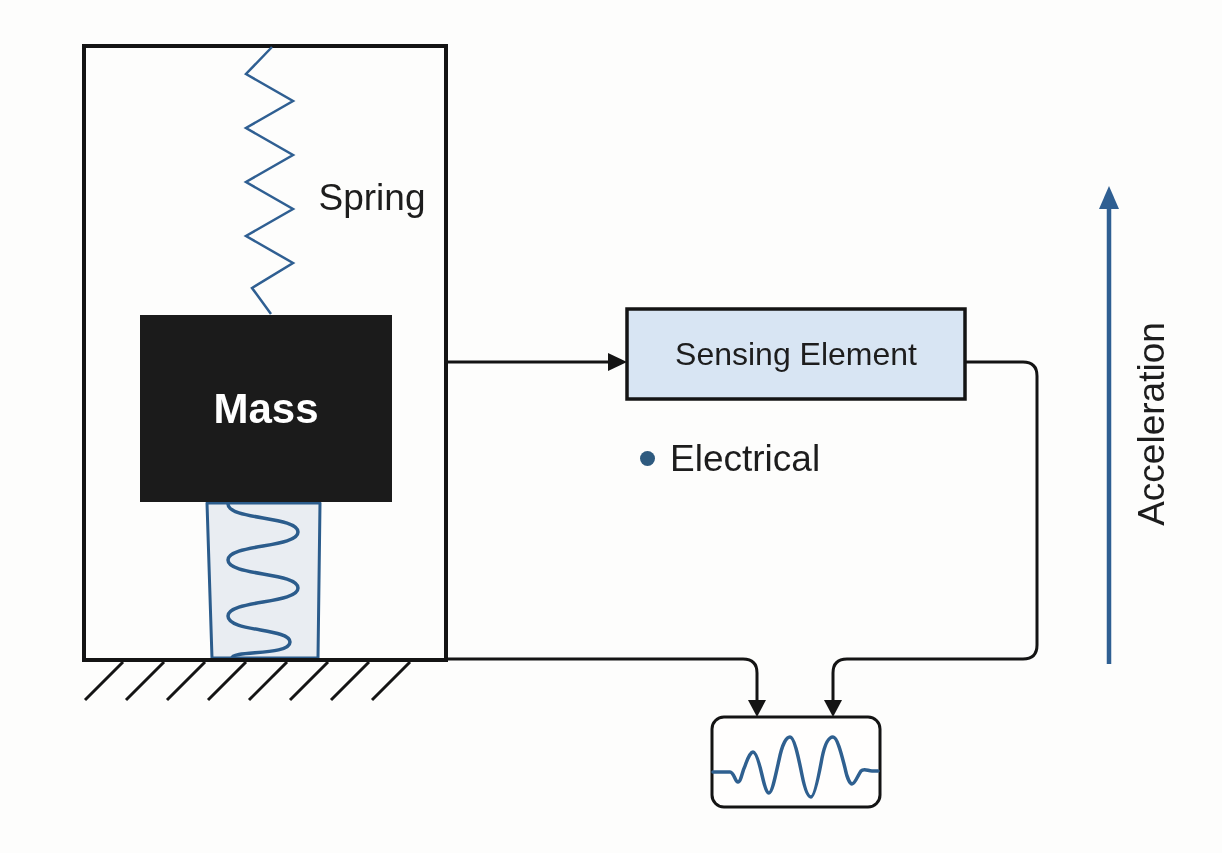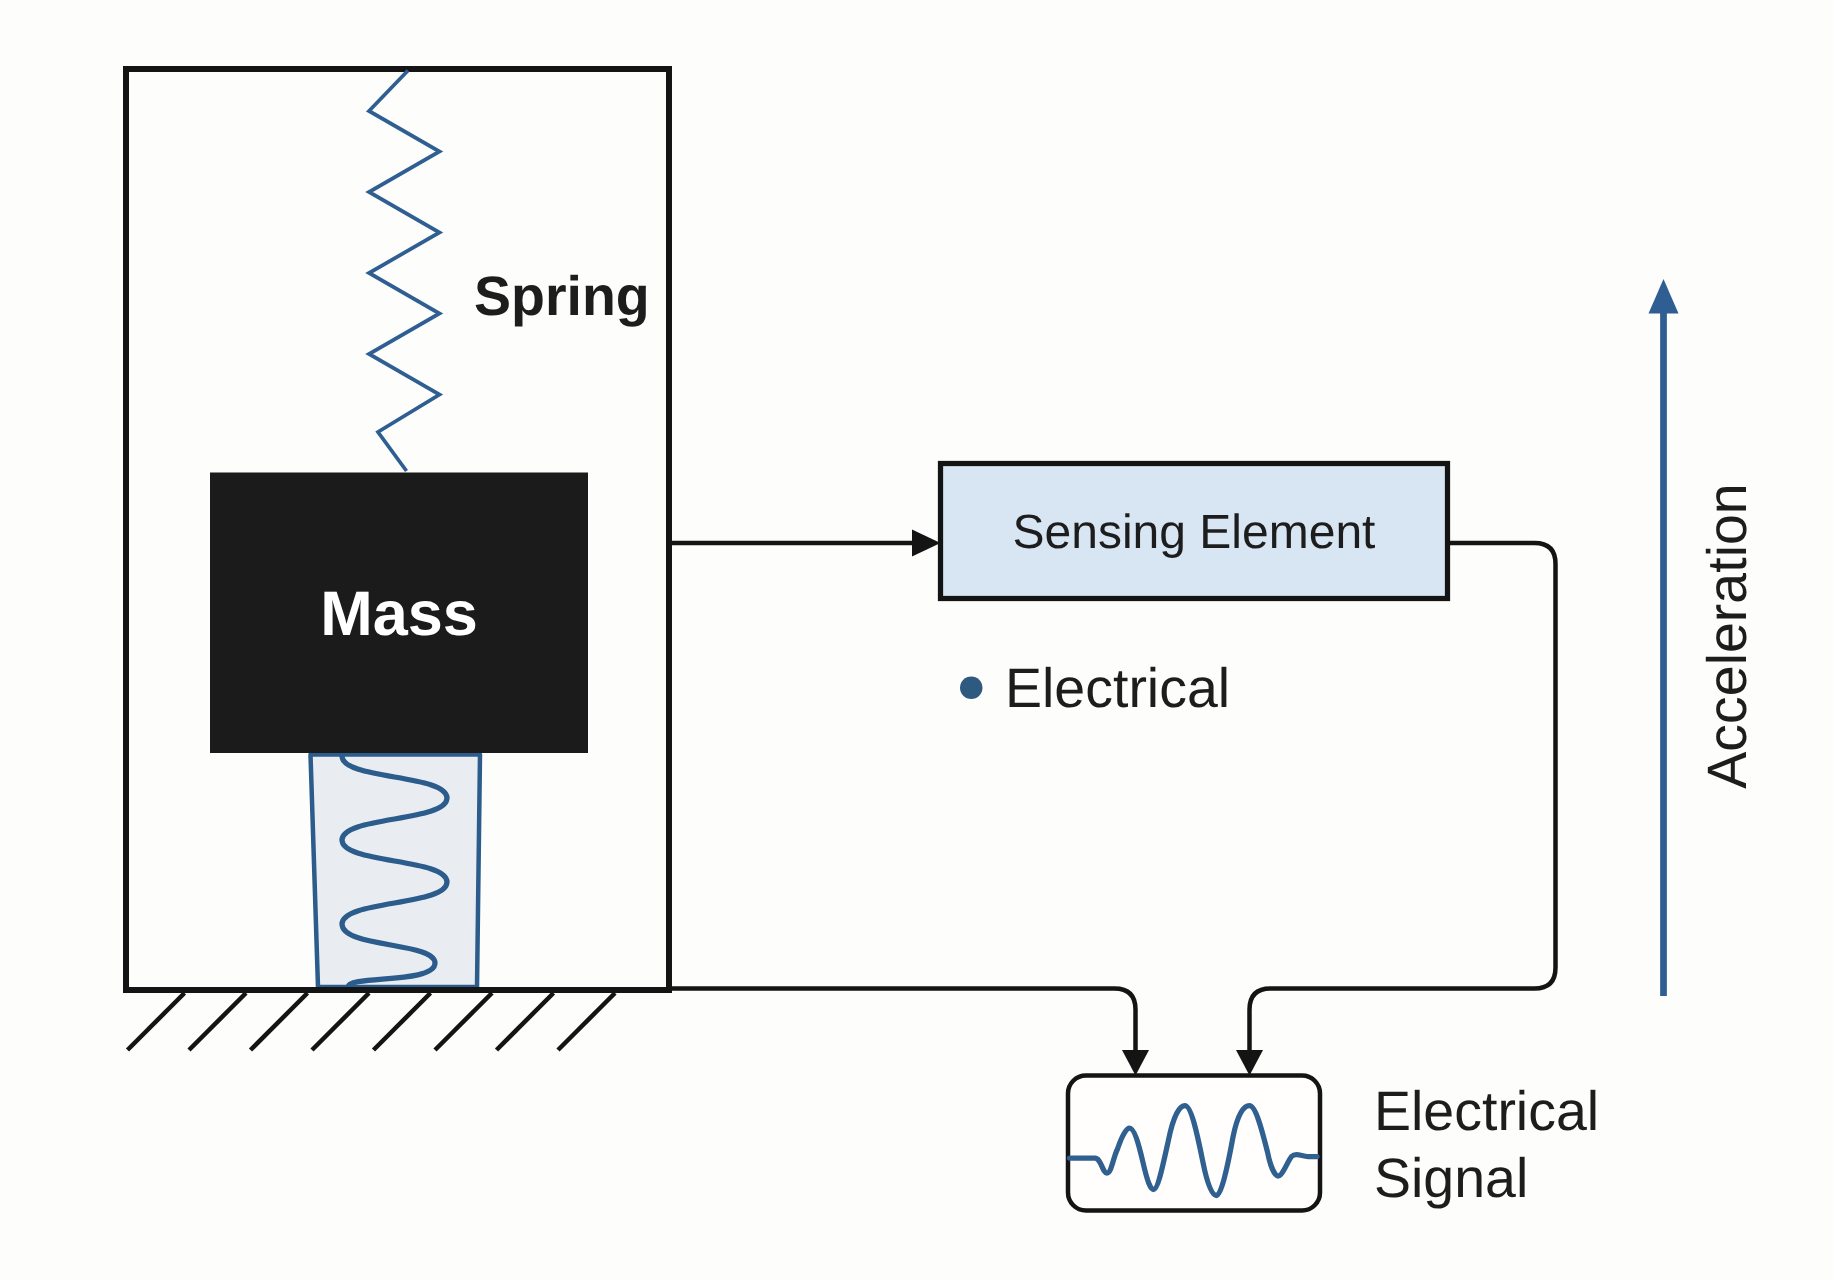--- a/index.html
+++ b/index.html
@@ -10,21 +10,21 @@
     background: #fdfdfc;
     font-family: "Liberation Sans", sans-serif;
     color: #1d1d1d;
     overflow: hidden;
   }
   .stage svg { position: absolute; left: 0; top: 0; }
   .label { position: absolute; white-space: nowrap; }
 
   .spring-label {
     left: 316px; top: 177px; width: 112px;
-    font-size: 37px; line-height: 42px; text-align: center; font-weight: bold;
+    font-size: 37px; line-height: 42px; text-align: center;
   }
   .mass-label {
     left: 140px; top: 315px; width: 252px; height: 187px;
     display: flex; align-items: center; justify-content: center;
     color: #ffffff; font-weight: bold; font-size: 42px;
   }
   .sensing-label {
     left: 627px; top: 309px; width: 338px; height: 90px;
     display: flex; align-items: center; justify-content: center;
     font-size: 32px;
@@ -120,16 +120,15 @@
 
   <div class="label sensing-label">Sensing Element</div>
 
   <ul class="types">
     <li>
       <span class="dot"></span>
       <span>Electrical</span>
     </li>
   </ul>
 
-  <div class="label elec-label">Electrical Signal</div>
 
   <div class="label accel-label">Acceleration</div>
 </div>
 
 </body></html>

